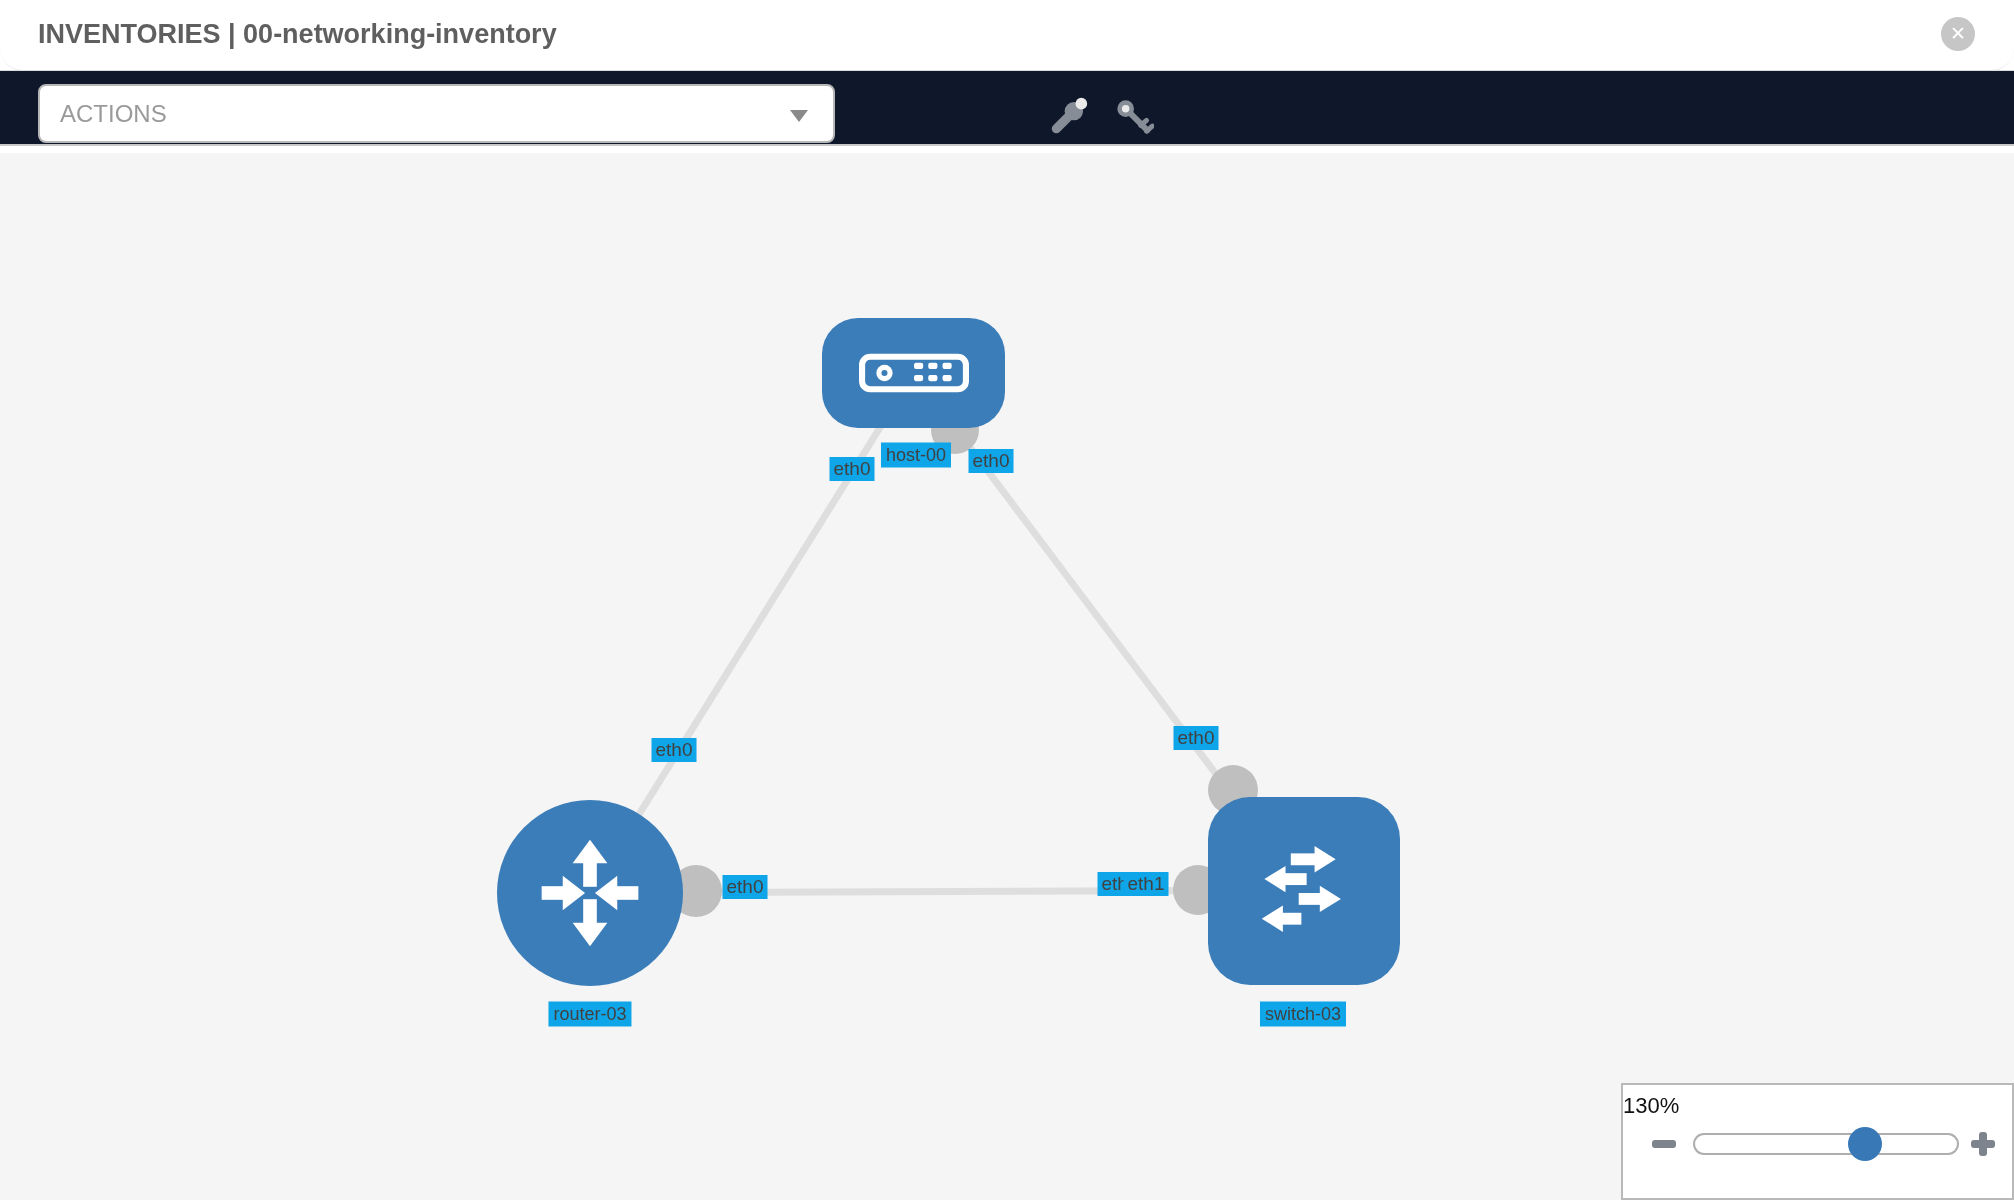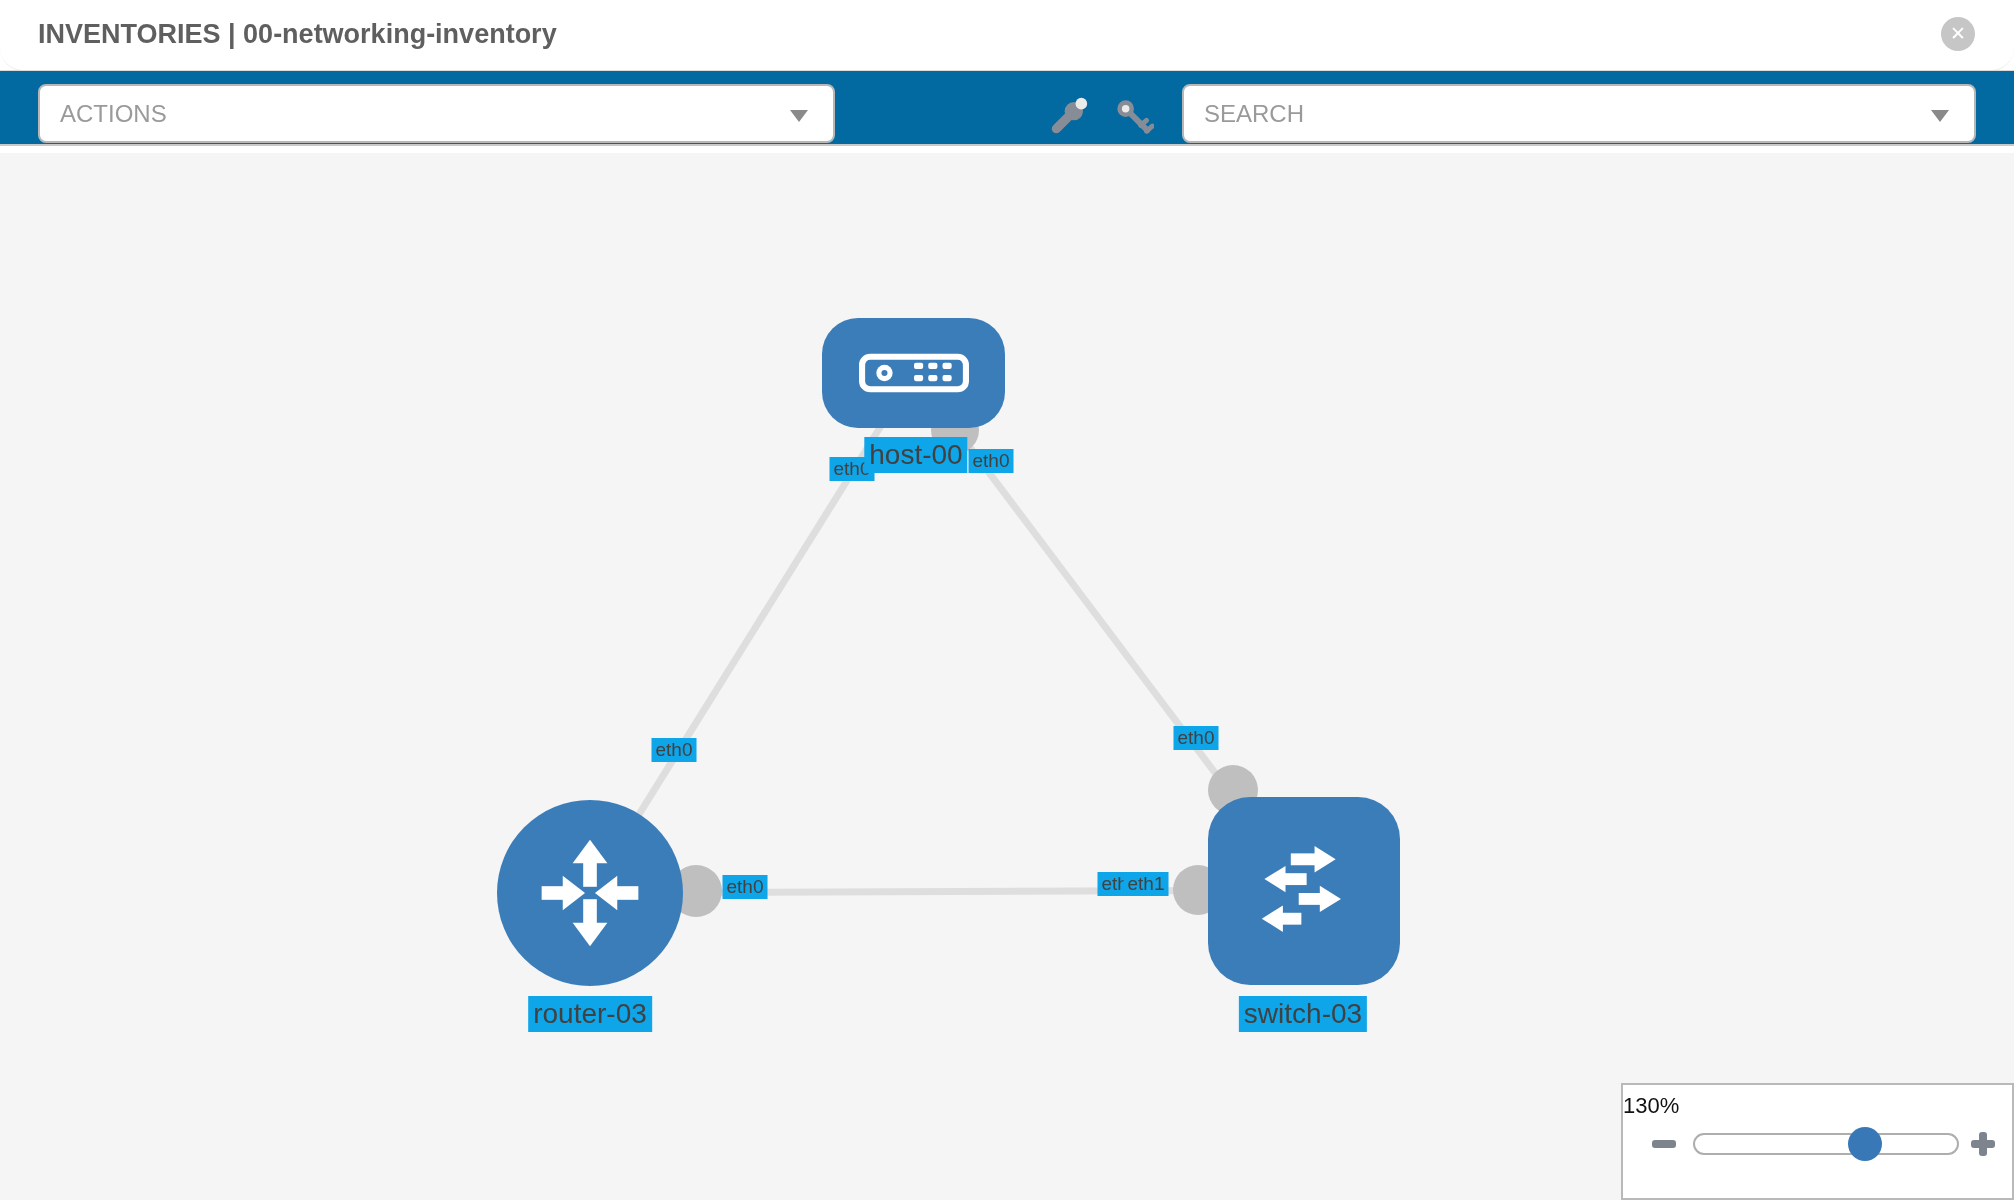--- a/index.html
+++ b/index.html
@@ -11,42 +11,42 @@
   }
   .page{position:absolute;inset:0;}
 
   
   .header{position:absolute;left:0;top:0;width:2014px;height:70px;background:#fff;border-bottom:1px solid #ececec;border-radius:23px;}
   .header-title{position:absolute;left:38px;top:19px;font-size:27px;font-weight:bold;color:#5f5f5f;}
   .close-btn{position:absolute;left:1941px;top:17px;width:34px;height:34px;border-radius:50%;
     background:#c6c6c6;color:#fff;font-size:19px;font-weight:bold;line-height:34px;text-align:center;cursor:pointer;}
 
   
-  .toolbar{position:absolute;left:0;top:70px;width:2014px;height:76px;background:#0369a1;
+  .toolbar{position:absolute;left:0;top:70px;width:2014px;height:76px;background:#0f172a;
     border-top:1px solid #dcdcdc;border-bottom:2px solid #c9c9c9;box-sizing:border-box;}
   .select-box{position:absolute;top:13px;height:59px;background:#fff;border:2px solid #b7b7b7;border-radius:8px;
     box-sizing:border-box;cursor:pointer;}
   .actions-box{left:38px;width:797px;}
   .search-box{left:1182px;width:794px;}
   .select-label{position:absolute;left:20px;top:0;height:55px;line-height:55px;font-size:24px;color:#9a9a9a;}
   .caret{position:absolute;right:25px;top:24px;width:0;height:0;
     border-left:9px solid transparent;border-right:9px solid transparent;border-top:12px solid #8a8a8a;}
   .tool-icon{position:absolute;top:26px;width:40px;height:40px;cursor:pointer;}
   .wrench-pos{left:1048px;}
   .key-pos{left:1114px;}
 
   
   .canvas{position:absolute;left:0;top:153px;width:2014px;height:1047px;background:#f5f5f6;overflow:hidden;}
   .edges{position:absolute;left:0;top:0;z-index:1;}
   .node{position:absolute;background:#3b7db9;z-index:2;display:flex;align-items:center;justify-content:center;cursor:pointer;}
   .node-host{left:822px;top:165px;width:183px;height:110px;border-radius:36px;}
   .node-router{left:497px;top:647px;width:186px;height:186px;border-radius:50%;}
   .node-switch{left:1208px;top:644px;width:192px;height:188px;border-radius:42px;}
   .chip{position:absolute;transform:translate(-50%,-50%);background:#0ea5e9;color:#414141;white-space:nowrap;}
-  .chip-name{font-size:28px;padding:2px 5px;z-index:5;}
+  .chip-name{font-size:18px;padding:2px 5px;z-index:5;}
   .chip-eth{font-size:19px;padding:1px 4px;z-index:3;}
   .chip-over{z-index:4;text-align:right;}
   .p-host-label{left:916px;top:302px;}
   .p-eth-host-a{left:852px;top:316px;}
   .p-eth-host-b{left:991px;top:308px;}
   .p-eth-router-a{left:674px;top:597px;}
   .p-eth-switch-b{left:1196px;top:585px;}
   .p-eth-router-c{left:745px;top:734px;}
   .p-eth-switch-c-hidden{left:1120px;top:731px;}
   .p-eth-switch-c{left:1146px;top:731px;}
@@ -88,24 +88,20 @@
     </svg>
 
     <svg class="tool-icon key-pos" viewBox="0 0 48 48">
       <circle cx="14" cy="14" r="10" fill="#878d96"></circle>
       <circle cx="14" cy="14" r="4.5" fill="#ebebeb"></circle>
       <line x1="20" y1="20" x2="40" y2="40" stroke="#878d96" stroke-width="7" stroke-linecap="round"></line>
       <line x1="32" y1="34" x2="39" y2="28" stroke="#878d96" stroke-width="6" stroke-linecap="round"></line>
       <line x1="39" y1="41" x2="46" y2="35" stroke="#878d96" stroke-width="6" stroke-linecap="round"></line>
     </svg>
 
-    <div class="select-box search-box">
-      <span class="select-label">SEARCH</span>
-      <span class="caret"></span>
-    </div>
   </div>
 
   <div class="canvas">
 
     <svg class="edges" width="2014" height="1047" viewBox="0 0 2014 1047">
       <line x1="914" y1="220" x2="590" y2="740" stroke="#dedede" stroke-width="7"></line>
       <line x1="914" y1="220" x2="1304" y2="738" stroke="#dedede" stroke-width="7"></line>
       <line x1="590" y1="740" x2="1304" y2="737" stroke="#dedede" stroke-width="7"></line>
       <circle cx="955" cy="277" r="24" fill="#bfbfbf"></circle>
       <circle cx="696" cy="738" r="26" fill="#bfbfbf"></circle>

